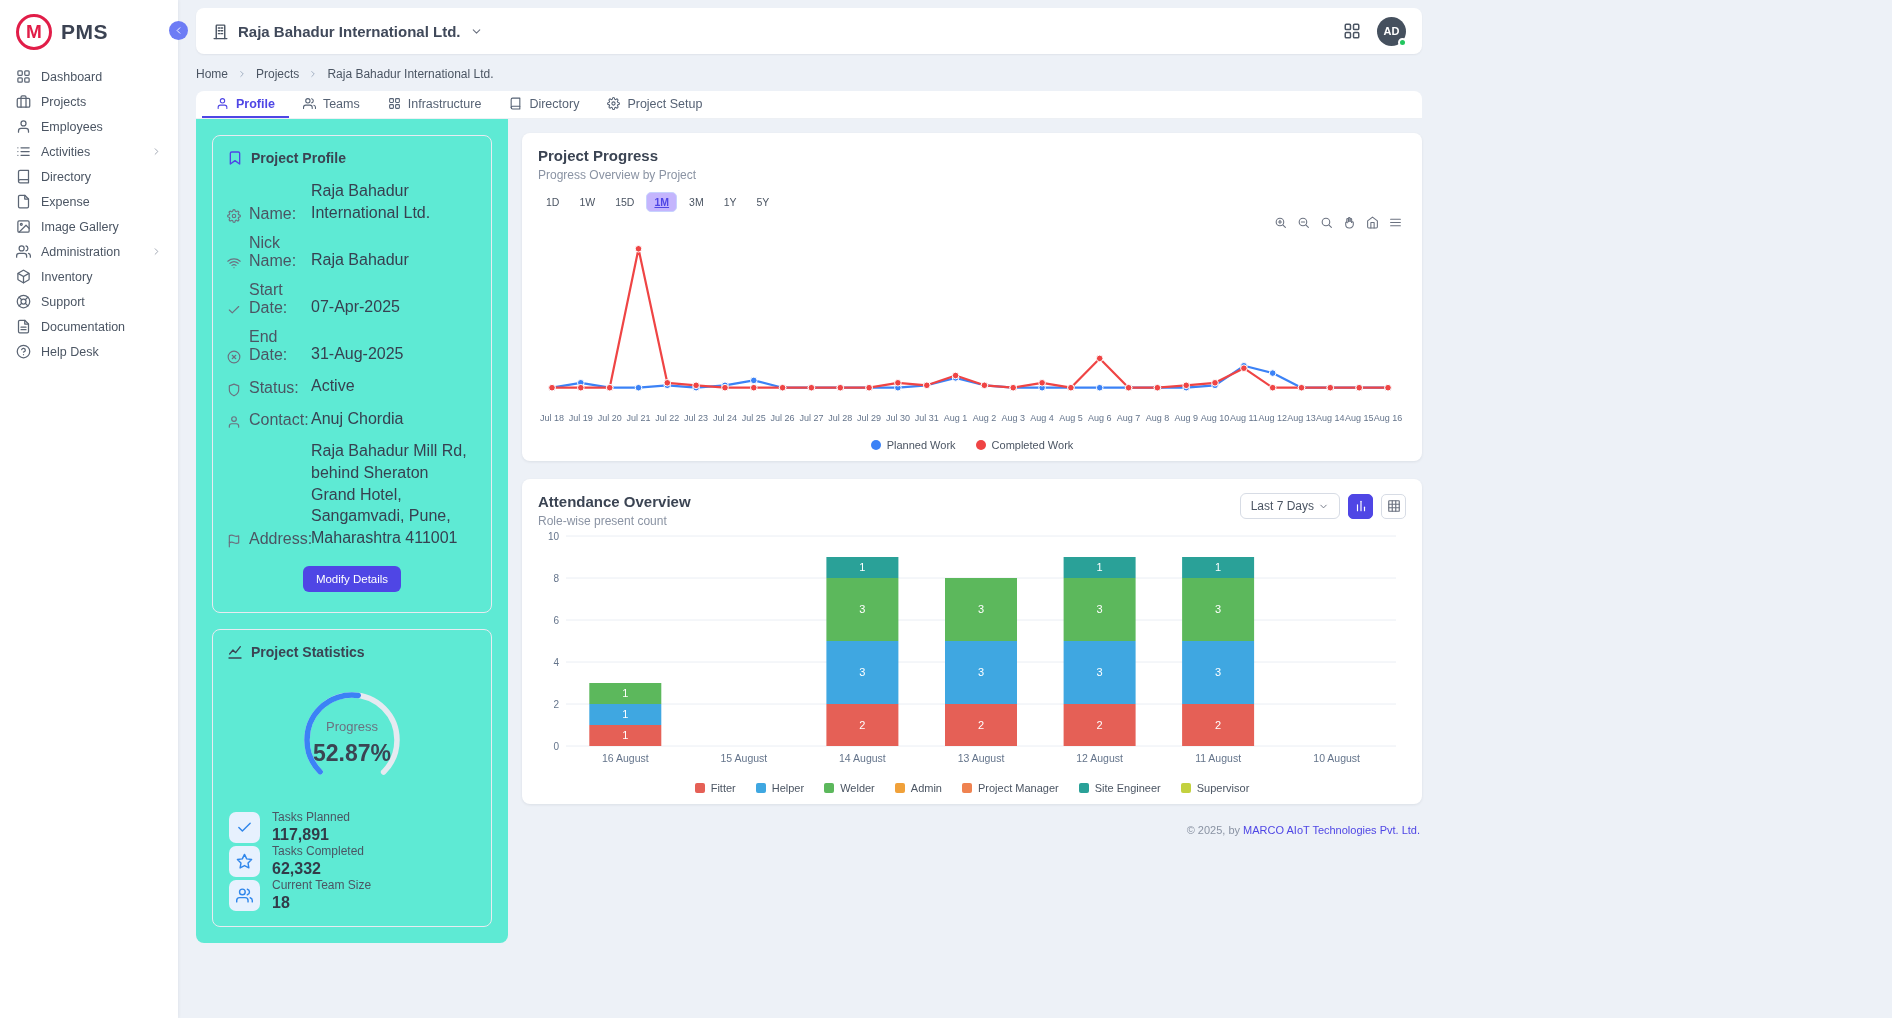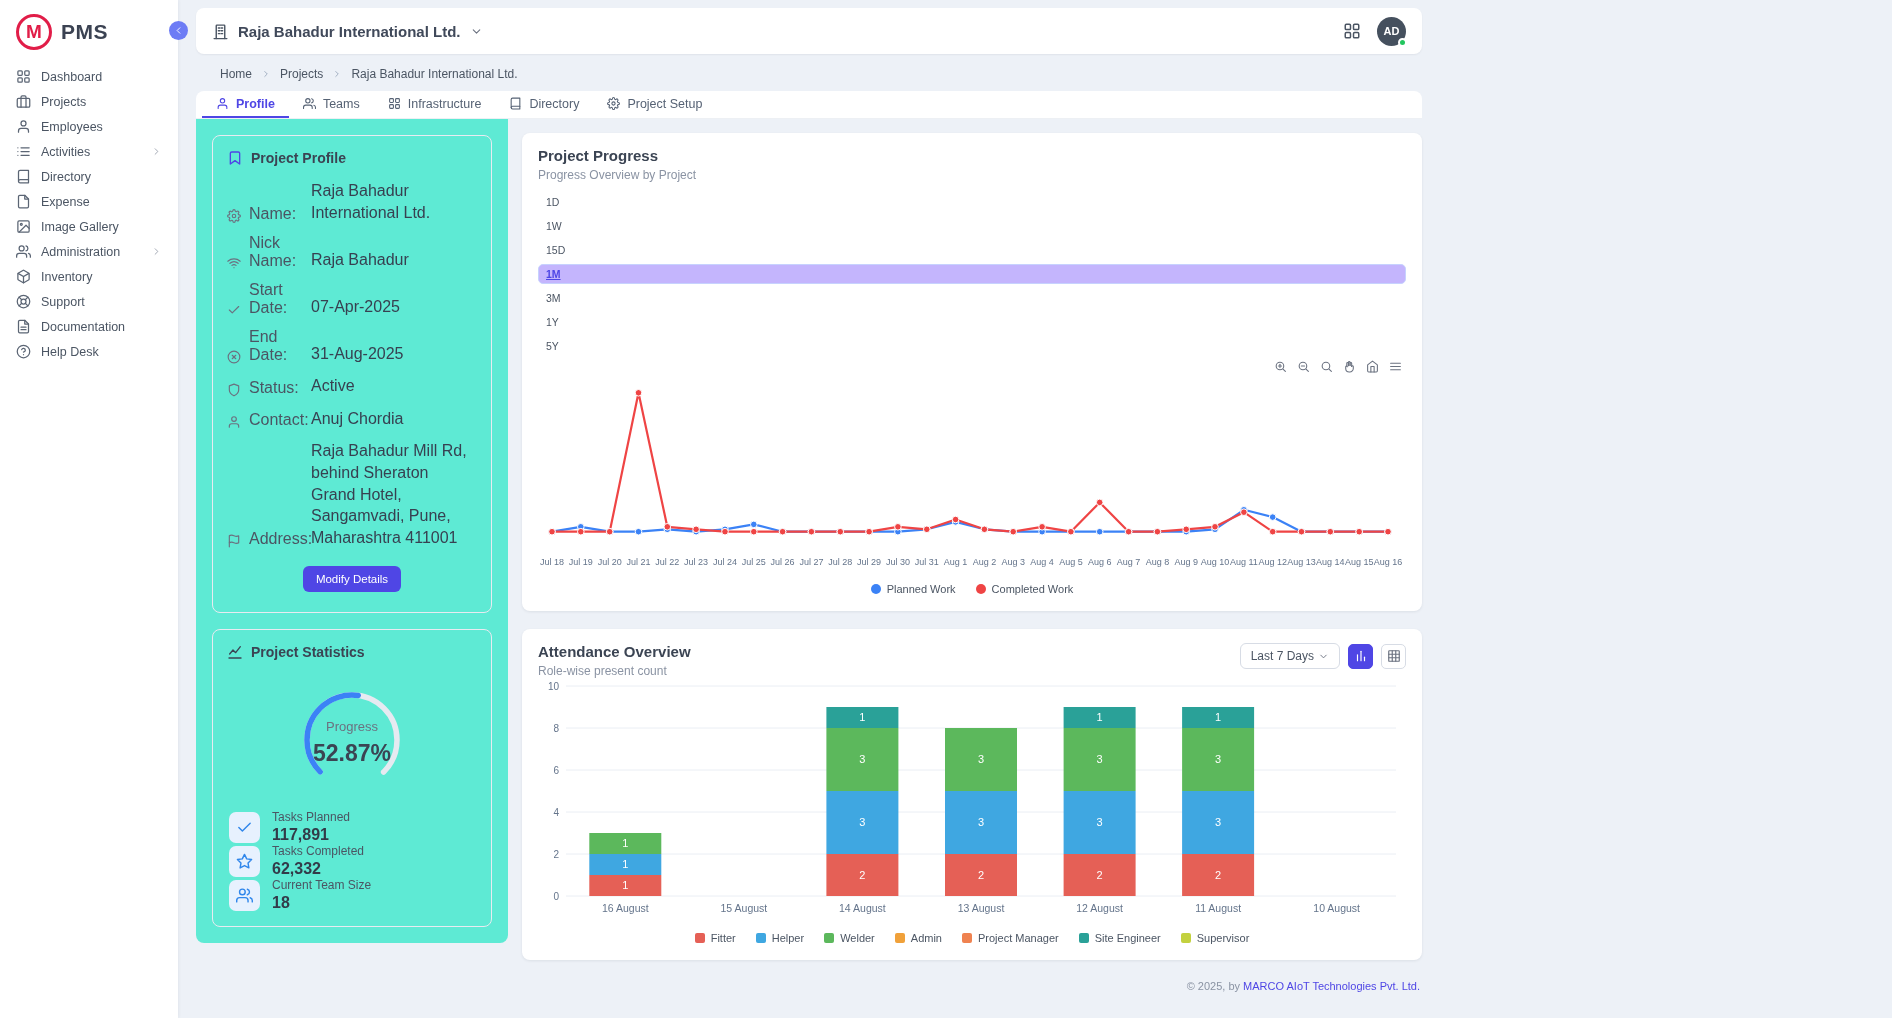--- a/index.html
+++ b/index.html
@@ -24,21 +24,21 @@
   .topbar { height:46px; background:#fff; border-radius:8px; display:flex; align-items:center; justify-content:space-between; padding:0 16px; box-shadow:0 1px 2px rgba(15,23,42,.06); }
   .company { display:flex; align-items:center; gap:9px; cursor:pointer; }
   .company .icon { width:17px; height:17px; color:#4b5563; }
   .company-name { font-size:15px; font-weight:600; color:#40495a; }
   .company .chev { width:13px; height:13px; color:#6b7280; }
   .topbar-right { display:flex; align-items:center; gap:16px; }
   .apps-icon { width:18px; height:18px; color:#4b5563; cursor:pointer; }
   .avatar { position:relative; width:29px; height:29px; border-radius:50%; background:#45505e; color:#fff; font-size:11px; font-weight:600; display:flex; align-items:center; justify-content:center; cursor:pointer; }
   .avatar .dot { position:absolute; right:-1px; bottom:-1px; width:9px; height:9px; border-radius:50%; background:#22c55e; border:2px solid #fff; }
 
-  .breadcrumb { display:flex; align-items:center; gap:9px; font-size:12px; color:#4b5563; margin:13px 24px 10px; }
+  .breadcrumb { display:flex; align-items:center; gap:9px; font-size:12px; color:#4b5563; margin:13px 0 10px; }
   .breadcrumb .icon { width:10px; height:10px; color:#94a3b8; }
   .crumb { cursor:pointer; }
 
   .tabbar { background:#fff; border-radius:8px 8px 0 0; display:flex; padding:0 6px; height:28px; border-bottom:1px solid #edf0f4; }
   .tab { display:flex; align-items:center; gap:7px; padding:0 14px; font-size:12.5px; color:#566274; border-bottom:2px solid transparent; cursor:pointer; }
   .tab .t-icon { width:13px; height:13px; }
   .tab.active { color:#4f46e5; border-color:#4f46e5; font-weight:600; }
 
   .content { display:flex; gap:14px; align-items:flex-start; }
 
@@ -60,25 +60,25 @@
   .gauge-text { position:absolute; inset:0; display:flex; flex-direction:column; align-items:center; justify-content:center; padding-top:8px; }
   .gauge-label { font-size:13px; color:#6b7280; }
   .gauge-value { font-size:23px; font-weight:600; color:#3b4453; margin-top:6px; }
   .stat { display:flex; align-items:center; gap:12px; margin:0 2px; }
   .stat-icon { width:31px; height:31px; border-radius:7px; background:#e7f1fe; color:#2f86eb; padding:7px; flex-shrink:0; }
   .stat-label { font-size:12px; color:#4b5563; font-weight:500; }
   .stat-value { font-size:16px; font-weight:700; color:#323b49; margin-top:2px; }
 
   
   .right-col { width:900px; padding-top:14px; }
-  .chart-card { background:#fff; border-radius:8px; padding:14px 16px 10px; box-shadow:0 1px 3px rgba(15,23,42,.08); margin-bottom:18px; }
+  .chart-card { background:#fff; border-radius:8px; padding:14px 16px 4px; box-shadow:0 1px 3px rgba(15,23,42,.08); margin-bottom:18px; }
   .chart-head { display:flex; justify-content:space-between; align-items:flex-start; }
   .chart-title { font-size:15px; font-weight:700; color:#3b4453; }
   .chart-sub { font-size:12px; color:#8a93a3; margin-top:4px; }
-  .ranges { display:flex; gap:4px; margin-top:10px;flex-direction:column; }
+  .ranges { display:flex; gap:4px; margin-top:10px; }
   .range { font-size:10.5px; padding:3px 7px; border-radius:5px; color:#4b5563; cursor:pointer; border:1px solid transparent; }
   .range.active { color:#4f46e5; background:#c4b5fd; border-color:#c7d2fe; font-weight:600;text-decoration:underline; }
   .chart-toolbar { display:flex; justify-content:flex-end; gap:10px; margin:4px 4px 2px; }
   .tb { width:13px; height:13px; color:#6b7280; cursor:pointer; }
   .legend { display:flex; justify-content:center; gap:20px; padding:4px 0 6px; flex-wrap:wrap; }
   .legend-item { display:flex; align-items:center; gap:6px; font-size:11px; color:#4b5563; cursor:pointer; }
   .legend-dot { width:10px; height:10px; border-radius:50%; }
   .legend-sq { width:10px; height:10px; border-radius:2px; }
   .att-controls { display:flex; align-items:center; gap:8px; }
   .select { display:flex; align-items:center; gap:4px; border:1px solid #d7dce5; border-radius:6px; padding:5px 10px; font-size:12px; color:#4b5563; background:#fff; cursor:pointer; }

